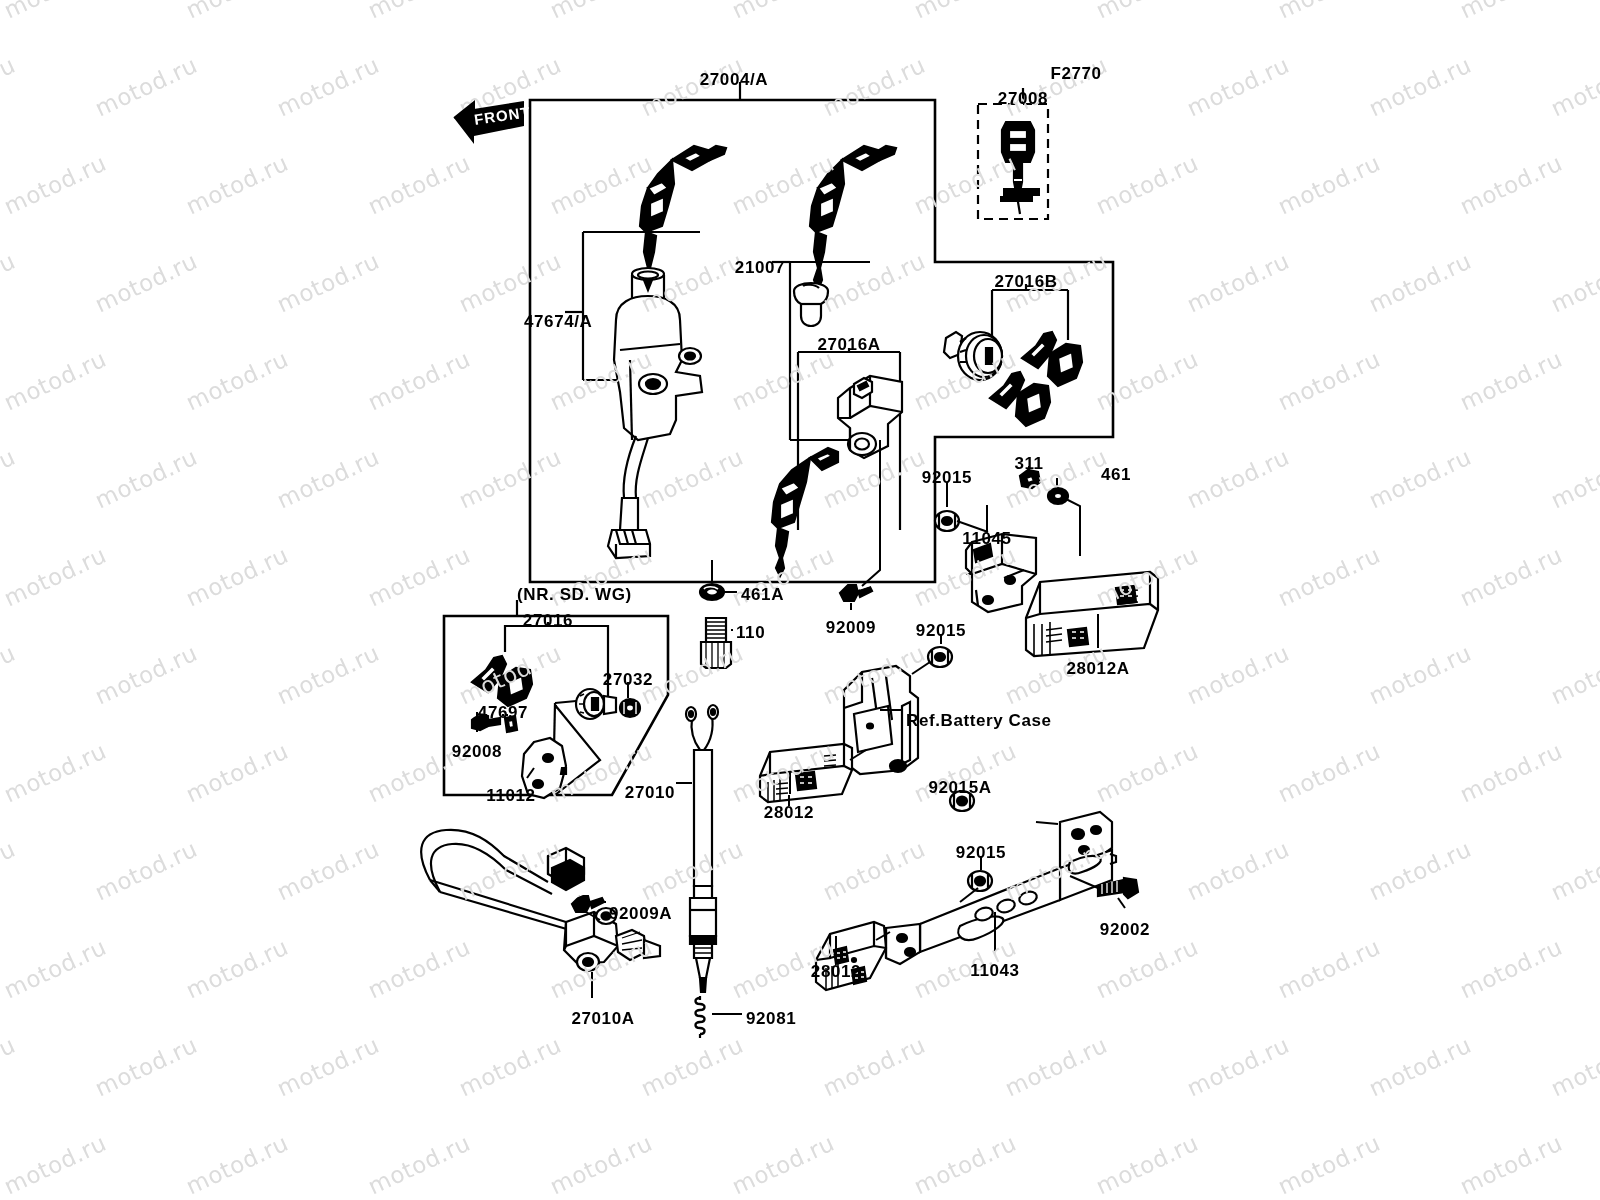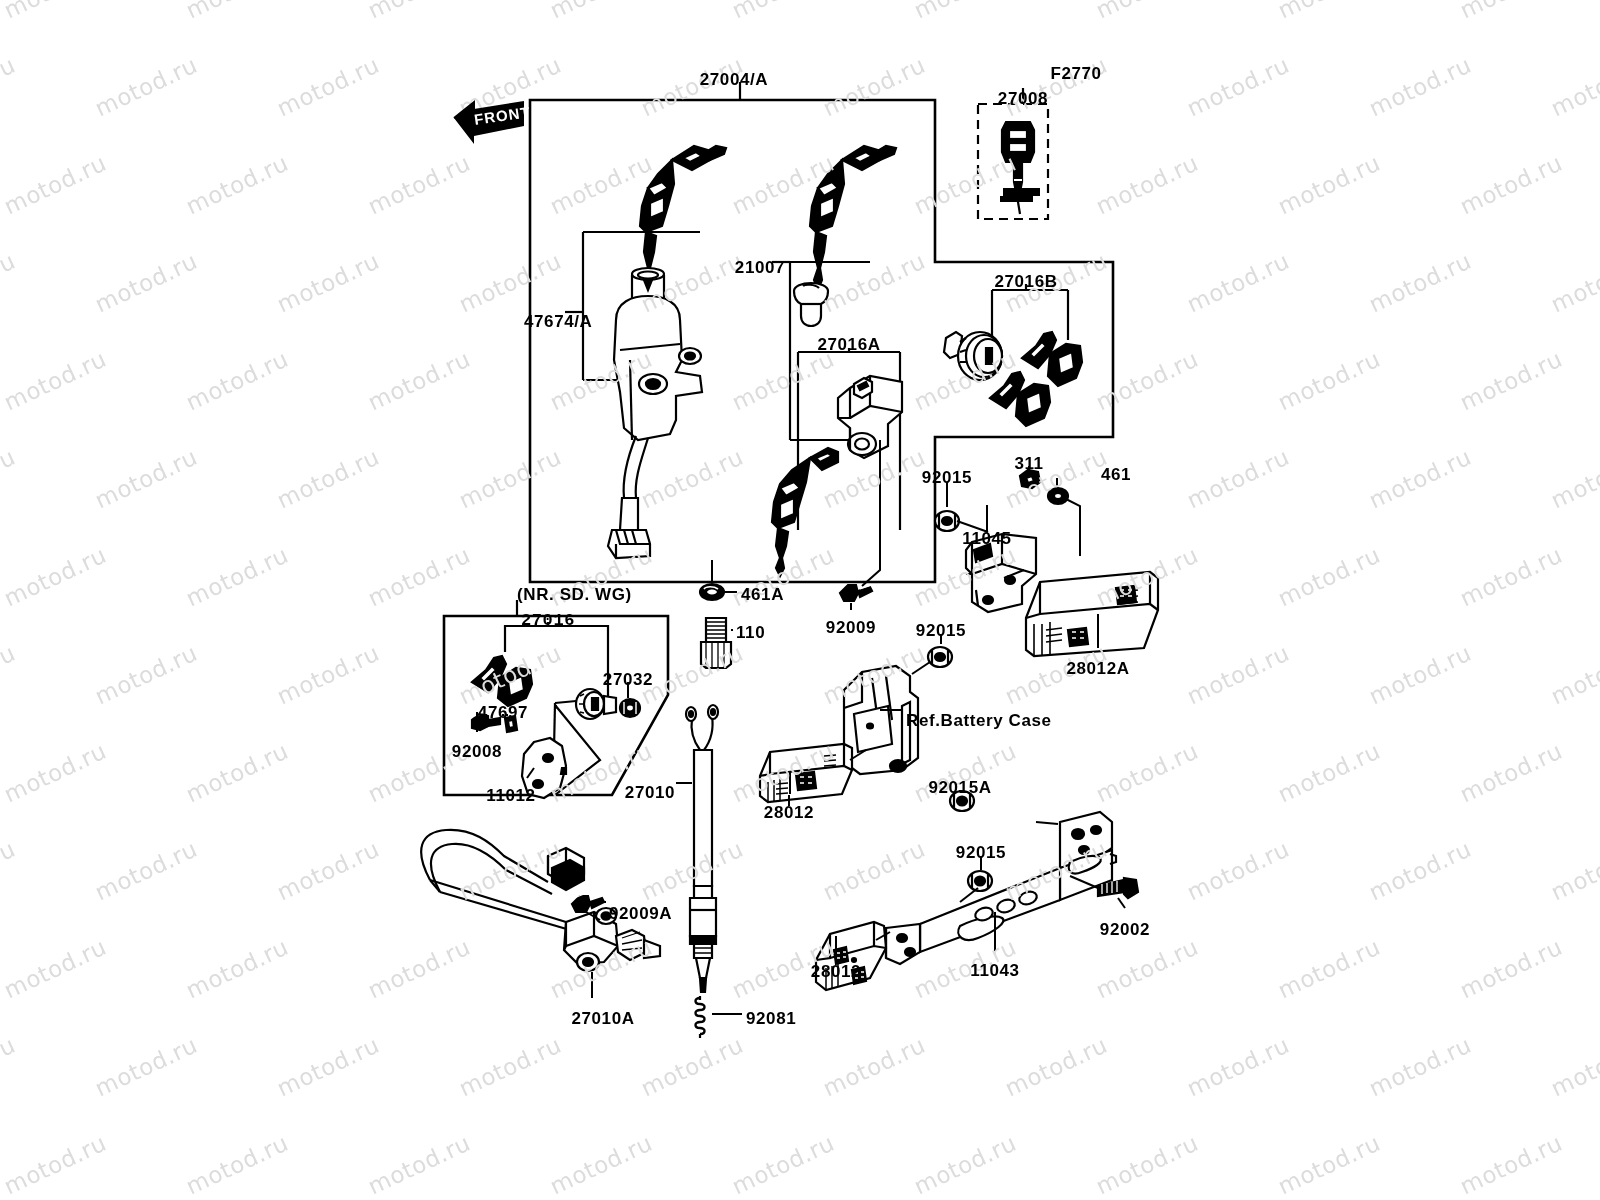--- a/index.html
+++ b/index.html
@@ -679,21 +679,21 @@
       <div class="lbl ctr" style="left: 947px; top: 468px;">92015</div>
       <div class="lbl ctr" style="left: 1029px; top: 454px;">311</div>
       <div class="lbl ctr" style="left: 1116px; top: 465px;">461</div>
       <div class="lbl ctr" style="left: 987px; top: 501px; margin-top: 28px;">11045</div>
       <div class="lbl" style="left: 741px; top: 585px;">461A</div>
       <div class="lbl" style="left: 736px; top: 623px;">110</div>
       <div class="lbl ctr" style="left: 851px; top: 618px;">92009</div>
       <div class="lbl ctr" style="left: 941px; top: 621px;">92015</div>
       <div class="lbl ctr" style="left: 1098px; top: 659px;">28012A</div>
       <div class="lbl" style="left: 517px; top: 585px;">(NR. SD. WG)</div>
-      <div class="lbl ctr" style="left: 548px; top: 611px; font-family: Liberation Mono, monospace;">27016</div>
+      <div class="lbl ctr" style="left: 548px; top: 611px;">27016</div>
       <div class="lbl ctr" style="left: 628px; top: 670px;">27032</div>
       <div class="lbl ctr" style="left: 503px; top: 703px;">47697</div>
       <div class="lbl ctr" style="left: 477px; top: 742px;">92008</div>
       <div class="lbl ctr" style="left: 511px; top: 786px;">11012</div>
       <div class="lbl" style="left: 906px; top: 711px;">Ref.Battery Case</div>
       <div class="lbl ctr" style="left: 650px; top: 783px;">27010</div>
       <div class="lbl ctr" style="left: 789px; top: 803px;">28012</div>
       <div class="lbl ctr" style="left: 960px; top: 778px;">92015A</div>
       <div class="lbl ctr" style="left: 981px; top: 843px;">92015</div>
       <div class="lbl ctr" style="left: 1125px; top: 920px;">92002</div>

